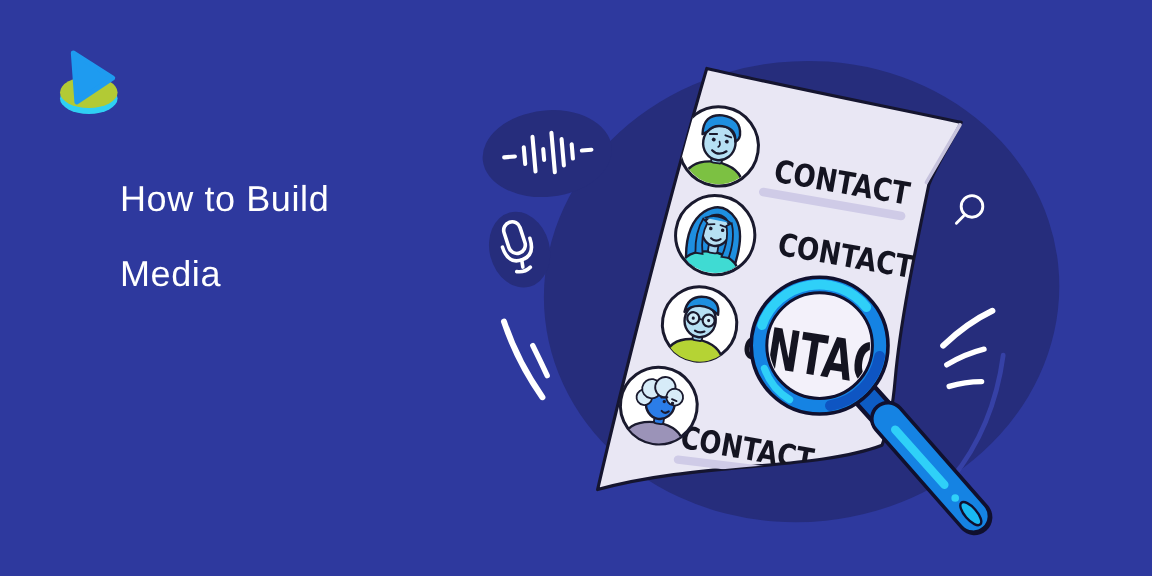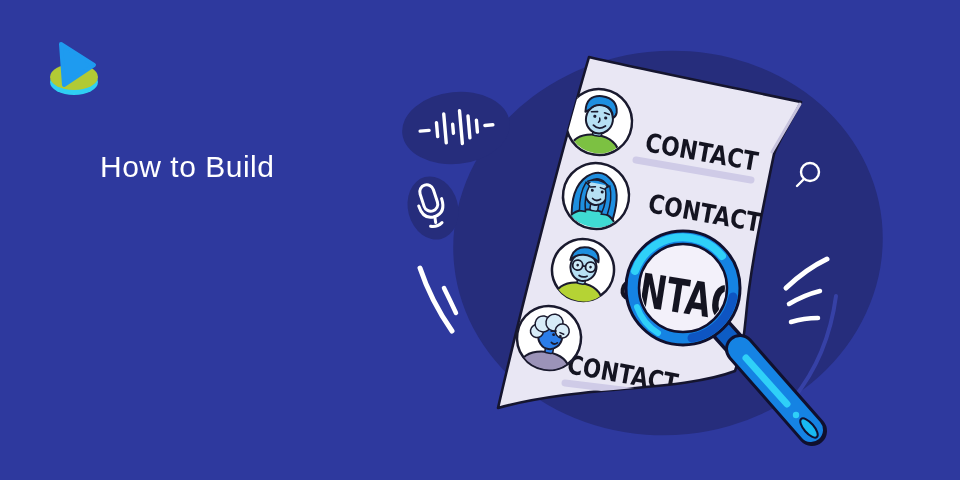--- a/index.html
+++ b/index.html
@@ -22,20 +22,21 @@
 <div class="banner">
 
   <svg class="logo" viewBox="0 0 60 62" aria-hidden="true">
     <ellipse cx="30" cy="44" rx="24" ry="13" fill="#2fd0f4"></ellipse>
     <ellipse cx="30" cy="39" rx="24" ry="13" fill="#b2ca35"></ellipse>
     <path d="M 17 6 L 50 27 L 20 47 Z" fill="#1e9bf0" stroke="#1e9bf0" stroke-width="4" stroke-linejoin="round"></path>
   </svg>
 
   <h1 class="title">
     <span>How to Build</span>
+    <span>Media</span>
   </h1>
 
   <svg class="scene" viewBox="0 0 960 480" aria-hidden="true">
     <defs>
       <clipPath id="paperClip">
         <path d="M 589 57 C 645 70 735 88 801 102 C 792 120 780 138 774 154
                  C 762 212 750 270 746 316 C 744 340 740 358 735 371
                  C 680 392 580 385 498 408 C 516 330 556 170 589 57 Z"></path>
       </clipPath>
       <clipPath id="lensClip">

